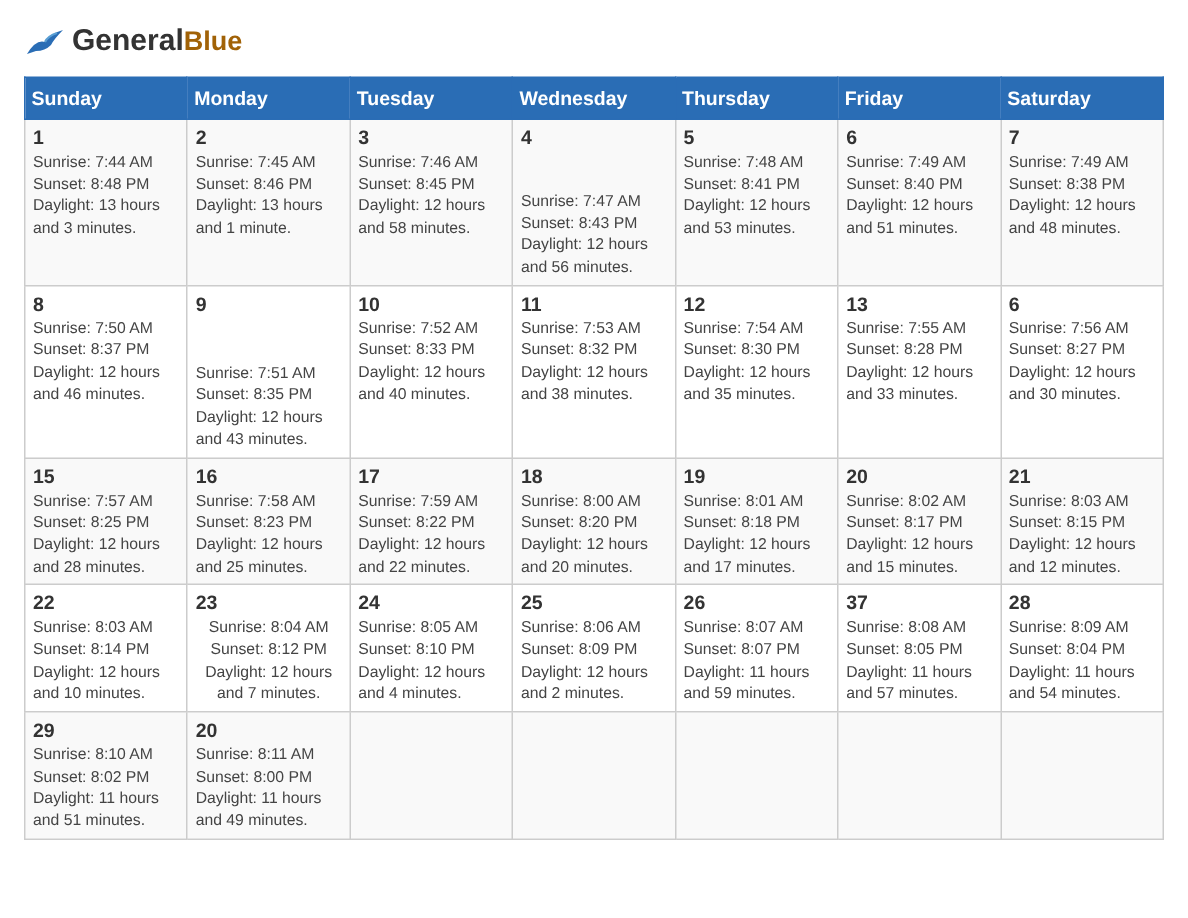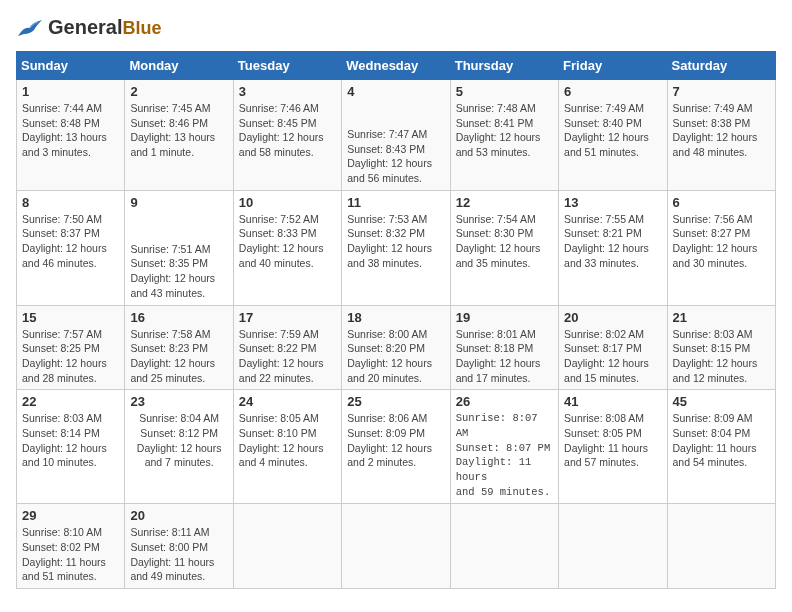--- a/index.html
+++ b/index.html
@@ -199,21 +199,21 @@
         <td>
           <span class="day-num">12</span>
           <div class="day-detail" style="white-space: pre-line;">Sunrise: 7:54 AM
 Sunset: 8:30 PM
 Daylight: 12 hours
 and 35 minutes.</div>
         </td>
         <td>
           <span class="day-num">13</span>
           <div class="day-detail" style="white-space: pre-line;">Sunrise: 7:55 AM
-Sunset: 8:21 PM
+Sunset: 8:28 PM
 Daylight: 12 hours
 and 33 minutes.</div>
         </td>
         <td>
           <span class="day-num">6</span>
           <div class="day-detail" style="white-space: pre-line;">Sunrise: 7:56 AM
 Sunset: 8:27 PM
 Daylight: 12 hours
 and 30 minutes.</div>
         </td>
@@ -293,34 +293,34 @@
         </td>
         <td>
           <span class="day-num">25</span>
           <div class="day-detail" style="white-space: pre-line;">Sunrise: 8:06 AM
 Sunset: 8:09 PM
 Daylight: 12 hours
 and 2 minutes.</div>
         </td>
         <td>
           <span class="day-num">26</span>
-          <div class="day-detail" style="white-space: pre-line; font-family: Liberation Mono, monospace;">Sunrise: 8:07 AM
+          <div class="day-detail" style="white-space: pre-line;">Sunrise: 8:07 AM
 Sunset: 8:07 PM
 Daylight: 11 hours
 and 59 minutes.</div>
         </td>
         <td>
-          <span class="day-num">41</span>
+          <span class="day-num">37</span>
           <div class="day-detail" style="white-space: pre-line;">Sunrise: 8:08 AM
 Sunset: 8:05 PM
 Daylight: 11 hours
 and 57 minutes.</div>
         </td>
         <td>
-          <span class="day-num">45</span>
+          <span class="day-num">28</span>
           <div class="day-detail" style="white-space: pre-line;">Sunrise: 8:09 AM
 Sunset: 8:04 PM
 Daylight: 11 hours
 and 54 minutes.</div>
         </td>
       </tr>
       <tr>
         <td>
           <span class="day-num">29</span>
           <div class="day-detail" style="white-space: pre-line;">Sunrise: 8:10 AM

